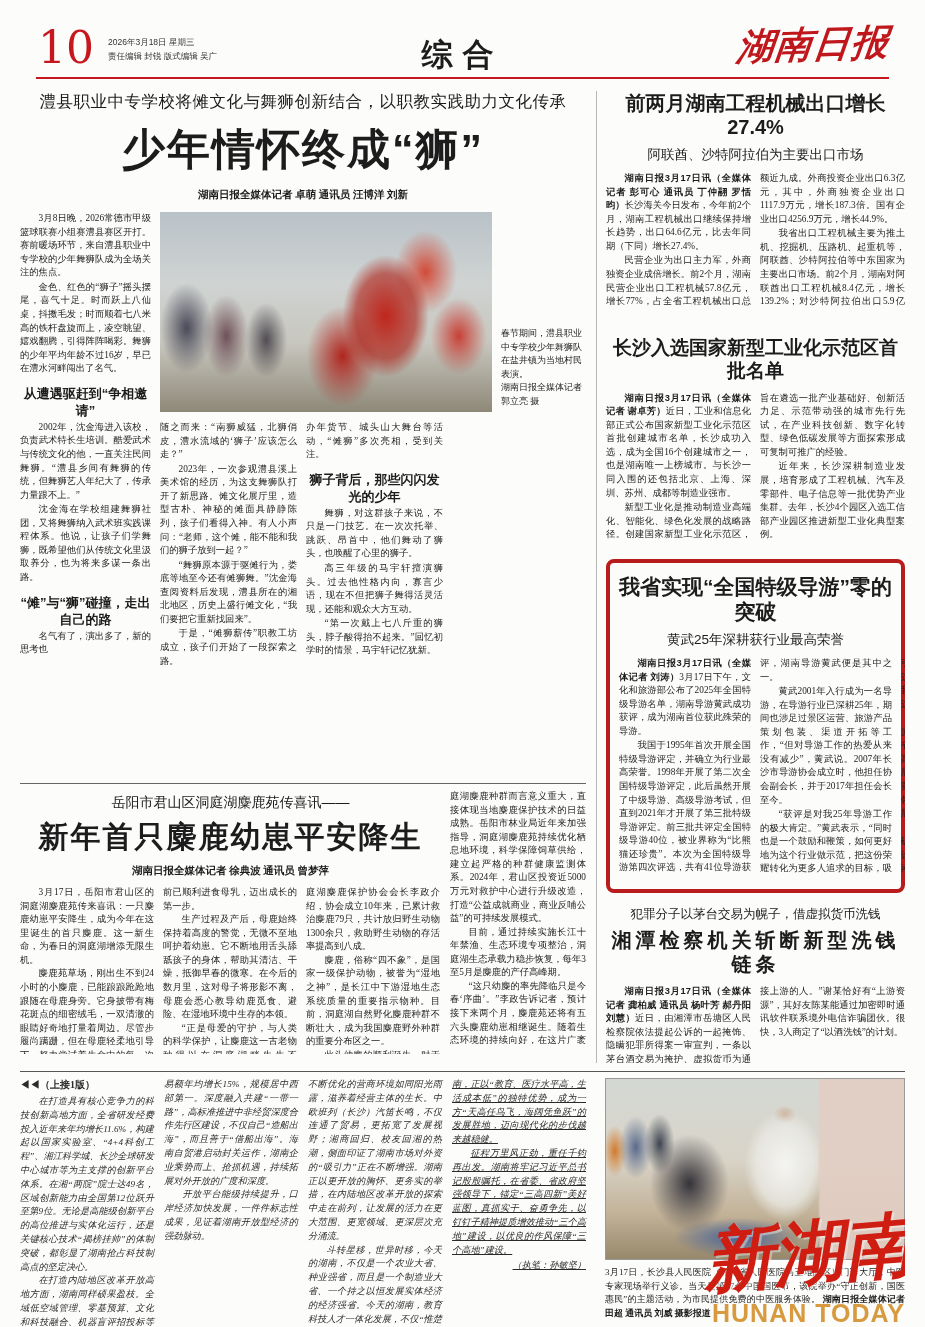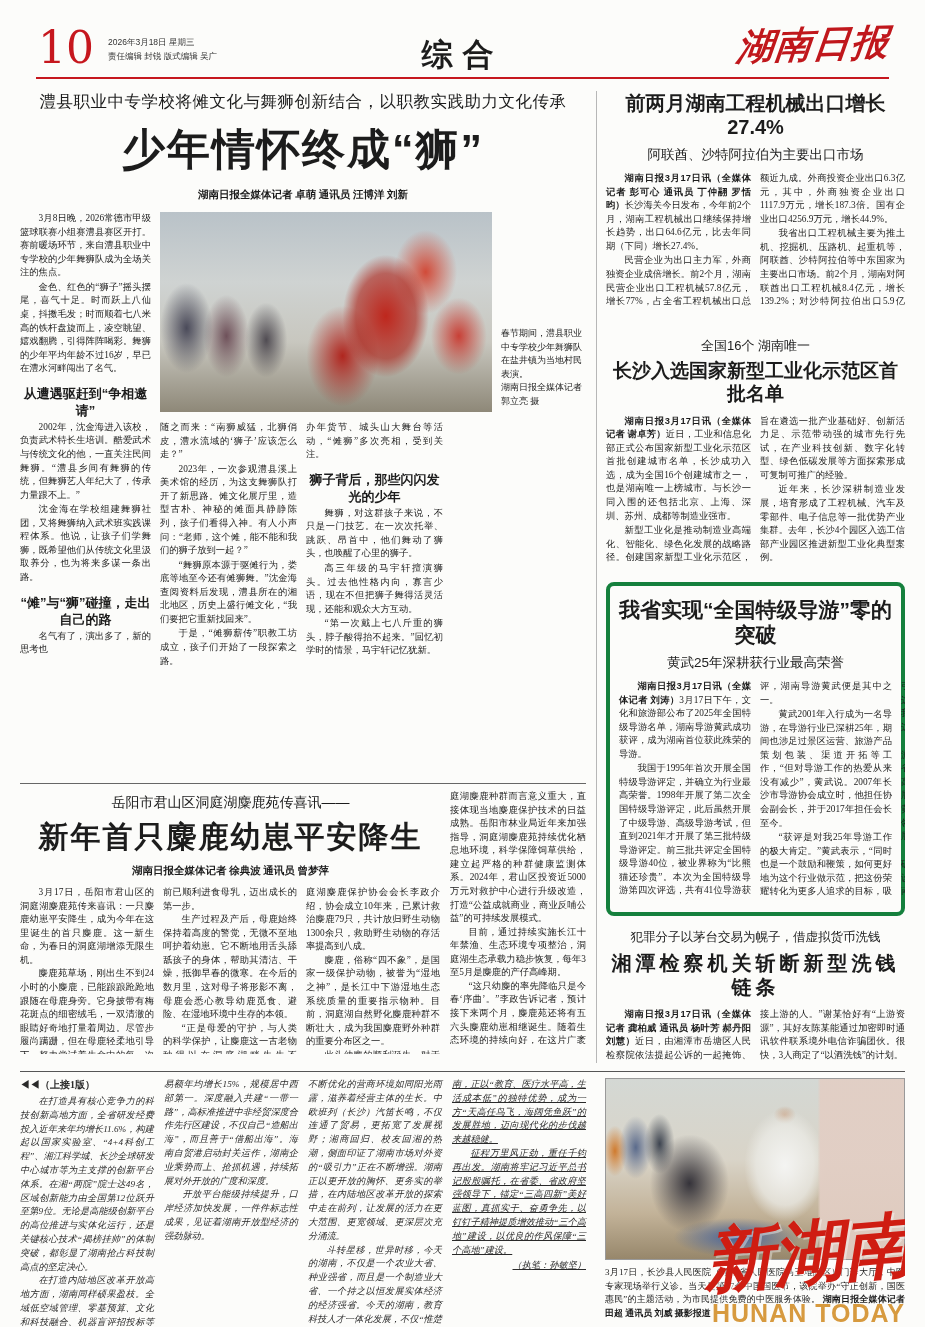--- a/index.html
+++ b/index.html
@@ -64,21 +64,21 @@
   .deer-c4 { width:136px; height:254px; overflow:hidden; }
 
   
   .art-headline { font-family:"Liberation Sans",sans-serif; font-weight:900; font-size:20px; text-align:center; line-height:1.2; }
   .art-subhead { font-family:"Liberation Sans",sans-serif; font-size:13.5px; text-align:center; margin:7px 0 8px; }
   .art-kicker { font-family:"Liberation Sans",sans-serif; font-size:13px; text-align:center; margin-bottom:5px; }
   .twocol { column-count:2; column-gap:9px; column-fill:auto; }
   .art-a .twocol { height:149px; }
   .art-b { margin-top:16px; }
   .art-b .twocol { height:152px; }
-  .redbox { border:4px solid #15803d; border-radius:8px; padding:11px 9px 8px; margin:15px 0 13px; }
+  .redbox { border:4px solid #b91c1c; border-radius:8px; padding:11px 9px 8px; margin:15px 0 13px; }
   .redbox .twocol { height:224px; }
   .art-d .art-headline { letter-spacing:4px; }
   .art-d .twocol { height:196px; }
   .twocol .p, .twocol .pc { margin-bottom:1px; }
 
   
   .cont-cols { display:flex; height:100%; }
   .cont-cols > div { width:134px; margin-right:10px; }
   .cont-cols > div:last-child { margin-right:0;text-decoration:underline; }
   .kai { font-style:italic; color:#2a2a2a; }
@@ -201,21 +201,20 @@
         <div class="art-headline">前两月湖南工程机械出口增长 27.4%</div>
         <div class="art-subhead">阿联酋、沙特阿拉伯为主要出口市场</div>
         <div class="twocol">
           <p class="p"><b class="lead">湖南日报3月17日讯（全媒体记者 彭可心 通讯员 丁仲翮 罗恬昀）</b><span>长沙海关今日发布，今年前2个月，湖南工程机械出口继续保持增长趋势，出口64.6亿元，比去年同期（下同）增长27.4%。</span></p>
           <p class="p">民营企业为出口主力军，外商独资企业成倍增长。前2个月，湖南民营企业出口工程机械57.8亿元，增长77%，占全省工程机械出口总额近九成。外商投资企业出口6.3亿元，其中，外商独资企业出口1117.9万元，增长187.3倍。国有企业出口4256.9万元，增长44.9%。</p>
           <p class="p">我省出口工程机械主要为推土机、挖掘机、压路机、起重机等，阿联酋、沙特阿拉伯等中东国家为主要出口市场。前2个月，湖南对阿联酋出口工程机械8.4亿元，增长139.2%；对沙特阿拉伯出口5.9亿元，增长26.7%。同期，对非洲国家出口增长120.4%。</p>
         </div>
       </div>
 
       <div class="art-b">
-        <div class="art-kicker">全国16个 湖南唯一</div>
         <div class="art-headline" style="font-size:19px;">长沙入选国家新型工业化示范区首批名单</div>
         <div class="twocol" style="margin-top:9px;">
           <p class="p"><b class="lead">湖南日报3月17日讯（全媒体记者 谢卓芳）</b><span>近日，工业和信息化部正式公布国家新型工业化示范区首批创建城市名单，长沙成功入选，成为全国16个创建城市之一，也是湖南唯一上榜城市。与长沙一同入围的还包括北京、上海、深圳、苏州、成都等制造业强市。</span></p>
           <p class="p">新型工业化是推动制造业高端化、智能化、绿色化发展的战略路径。创建国家新型工业化示范区，旨在遴选一批产业基础好、创新活力足、示范带动强的城市先行先试，在产业科技创新、数字化转型、绿色低碳发展等方面探索形成可复制可推广的经验。</p>
           <p class="p">近年来，长沙深耕制造业发展，培育形成了工程机械、汽车及零部件、电子信息等一批优势产业集群。去年，长沙4个园区入选工信部产业园区推进新型工业化典型案例。</p>
 
         </div>
       </div>
 
       <div class="redbox">

